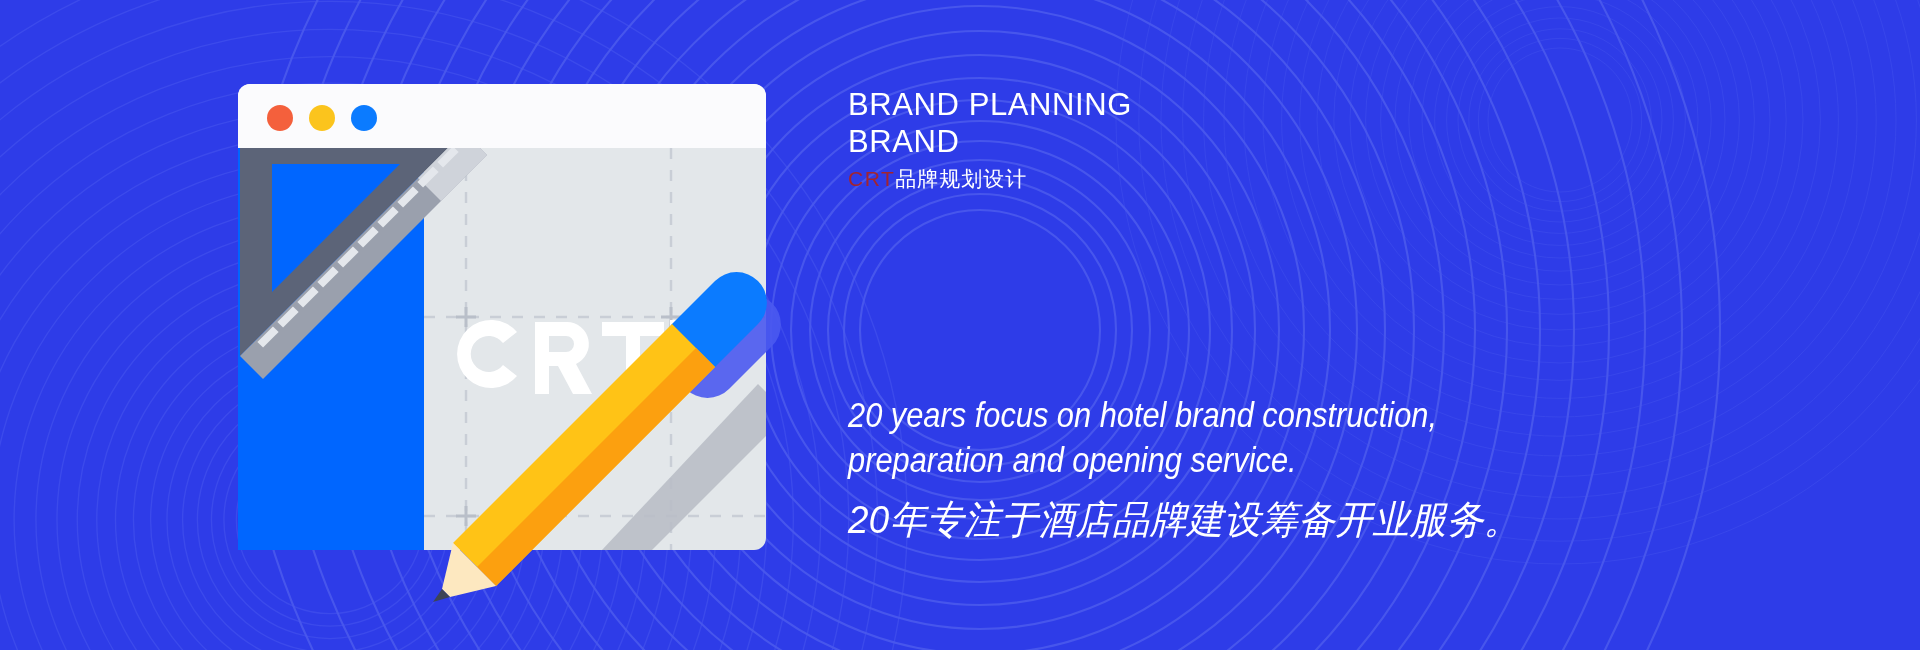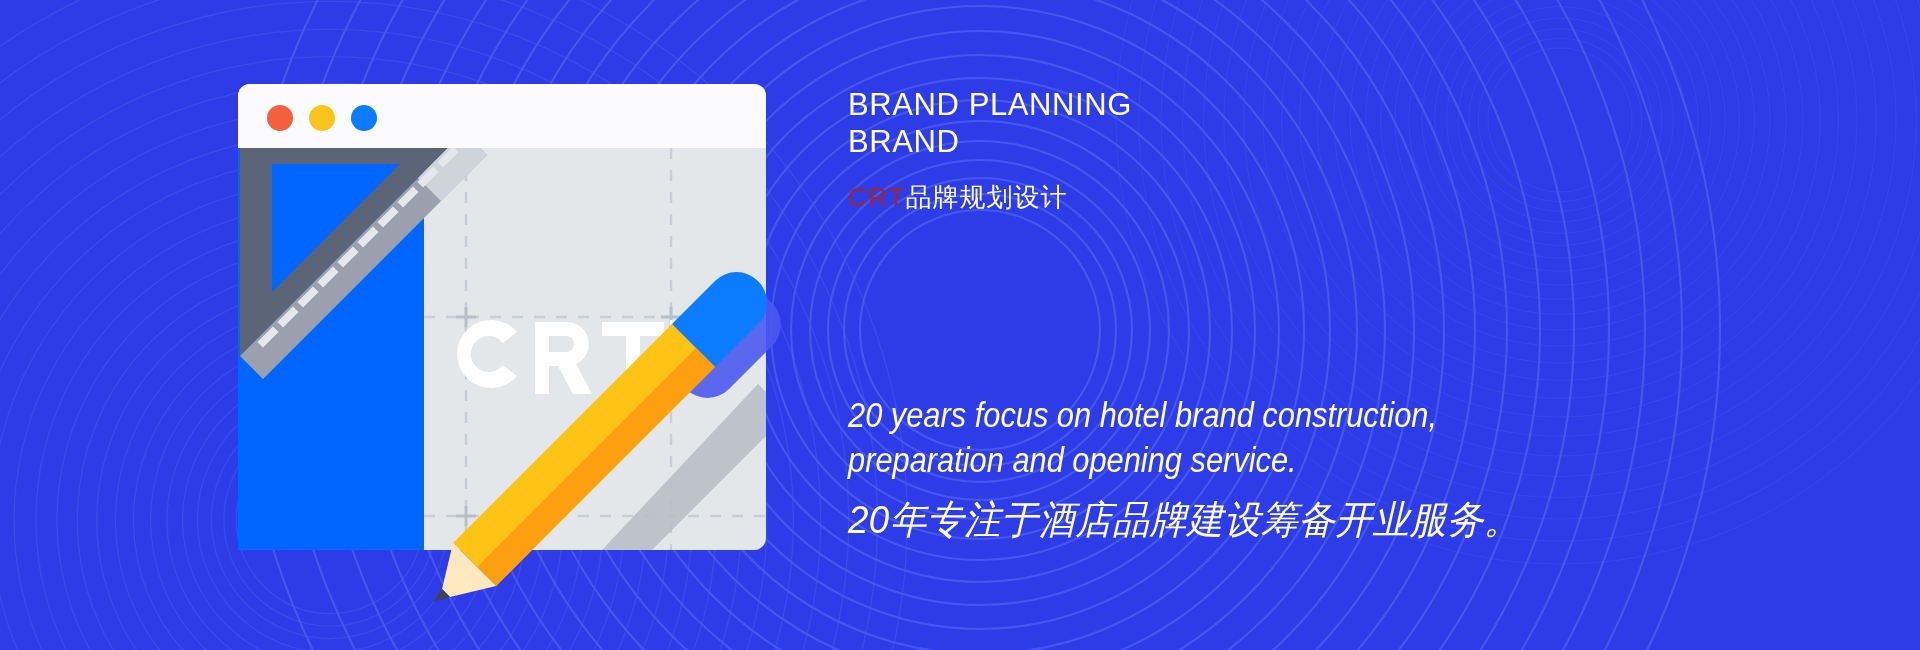--- a/index.html
+++ b/index.html
@@ -55,22 +55,22 @@
     display: block;
     color: #ffffff;
     font-size: 31px;
     line-height: 37px;
     letter-spacing: 0.6px;
     font-weight: 400;
     white-space: nowrap;
   }
   .eyebrow .cn {
     display: block;
-    margin-top: 24px;
-    font-size: 26px;
+    margin-top: 6px;
+    font-size: 21px;
     line-height: 26px;
     letter-spacing: 1px;
     color: #ffffff;
     white-space: nowrap;
   }
   .eyebrow .cn .mark {
     color: #a3242e;
     letter-spacing: 1.5px;
   }
 

